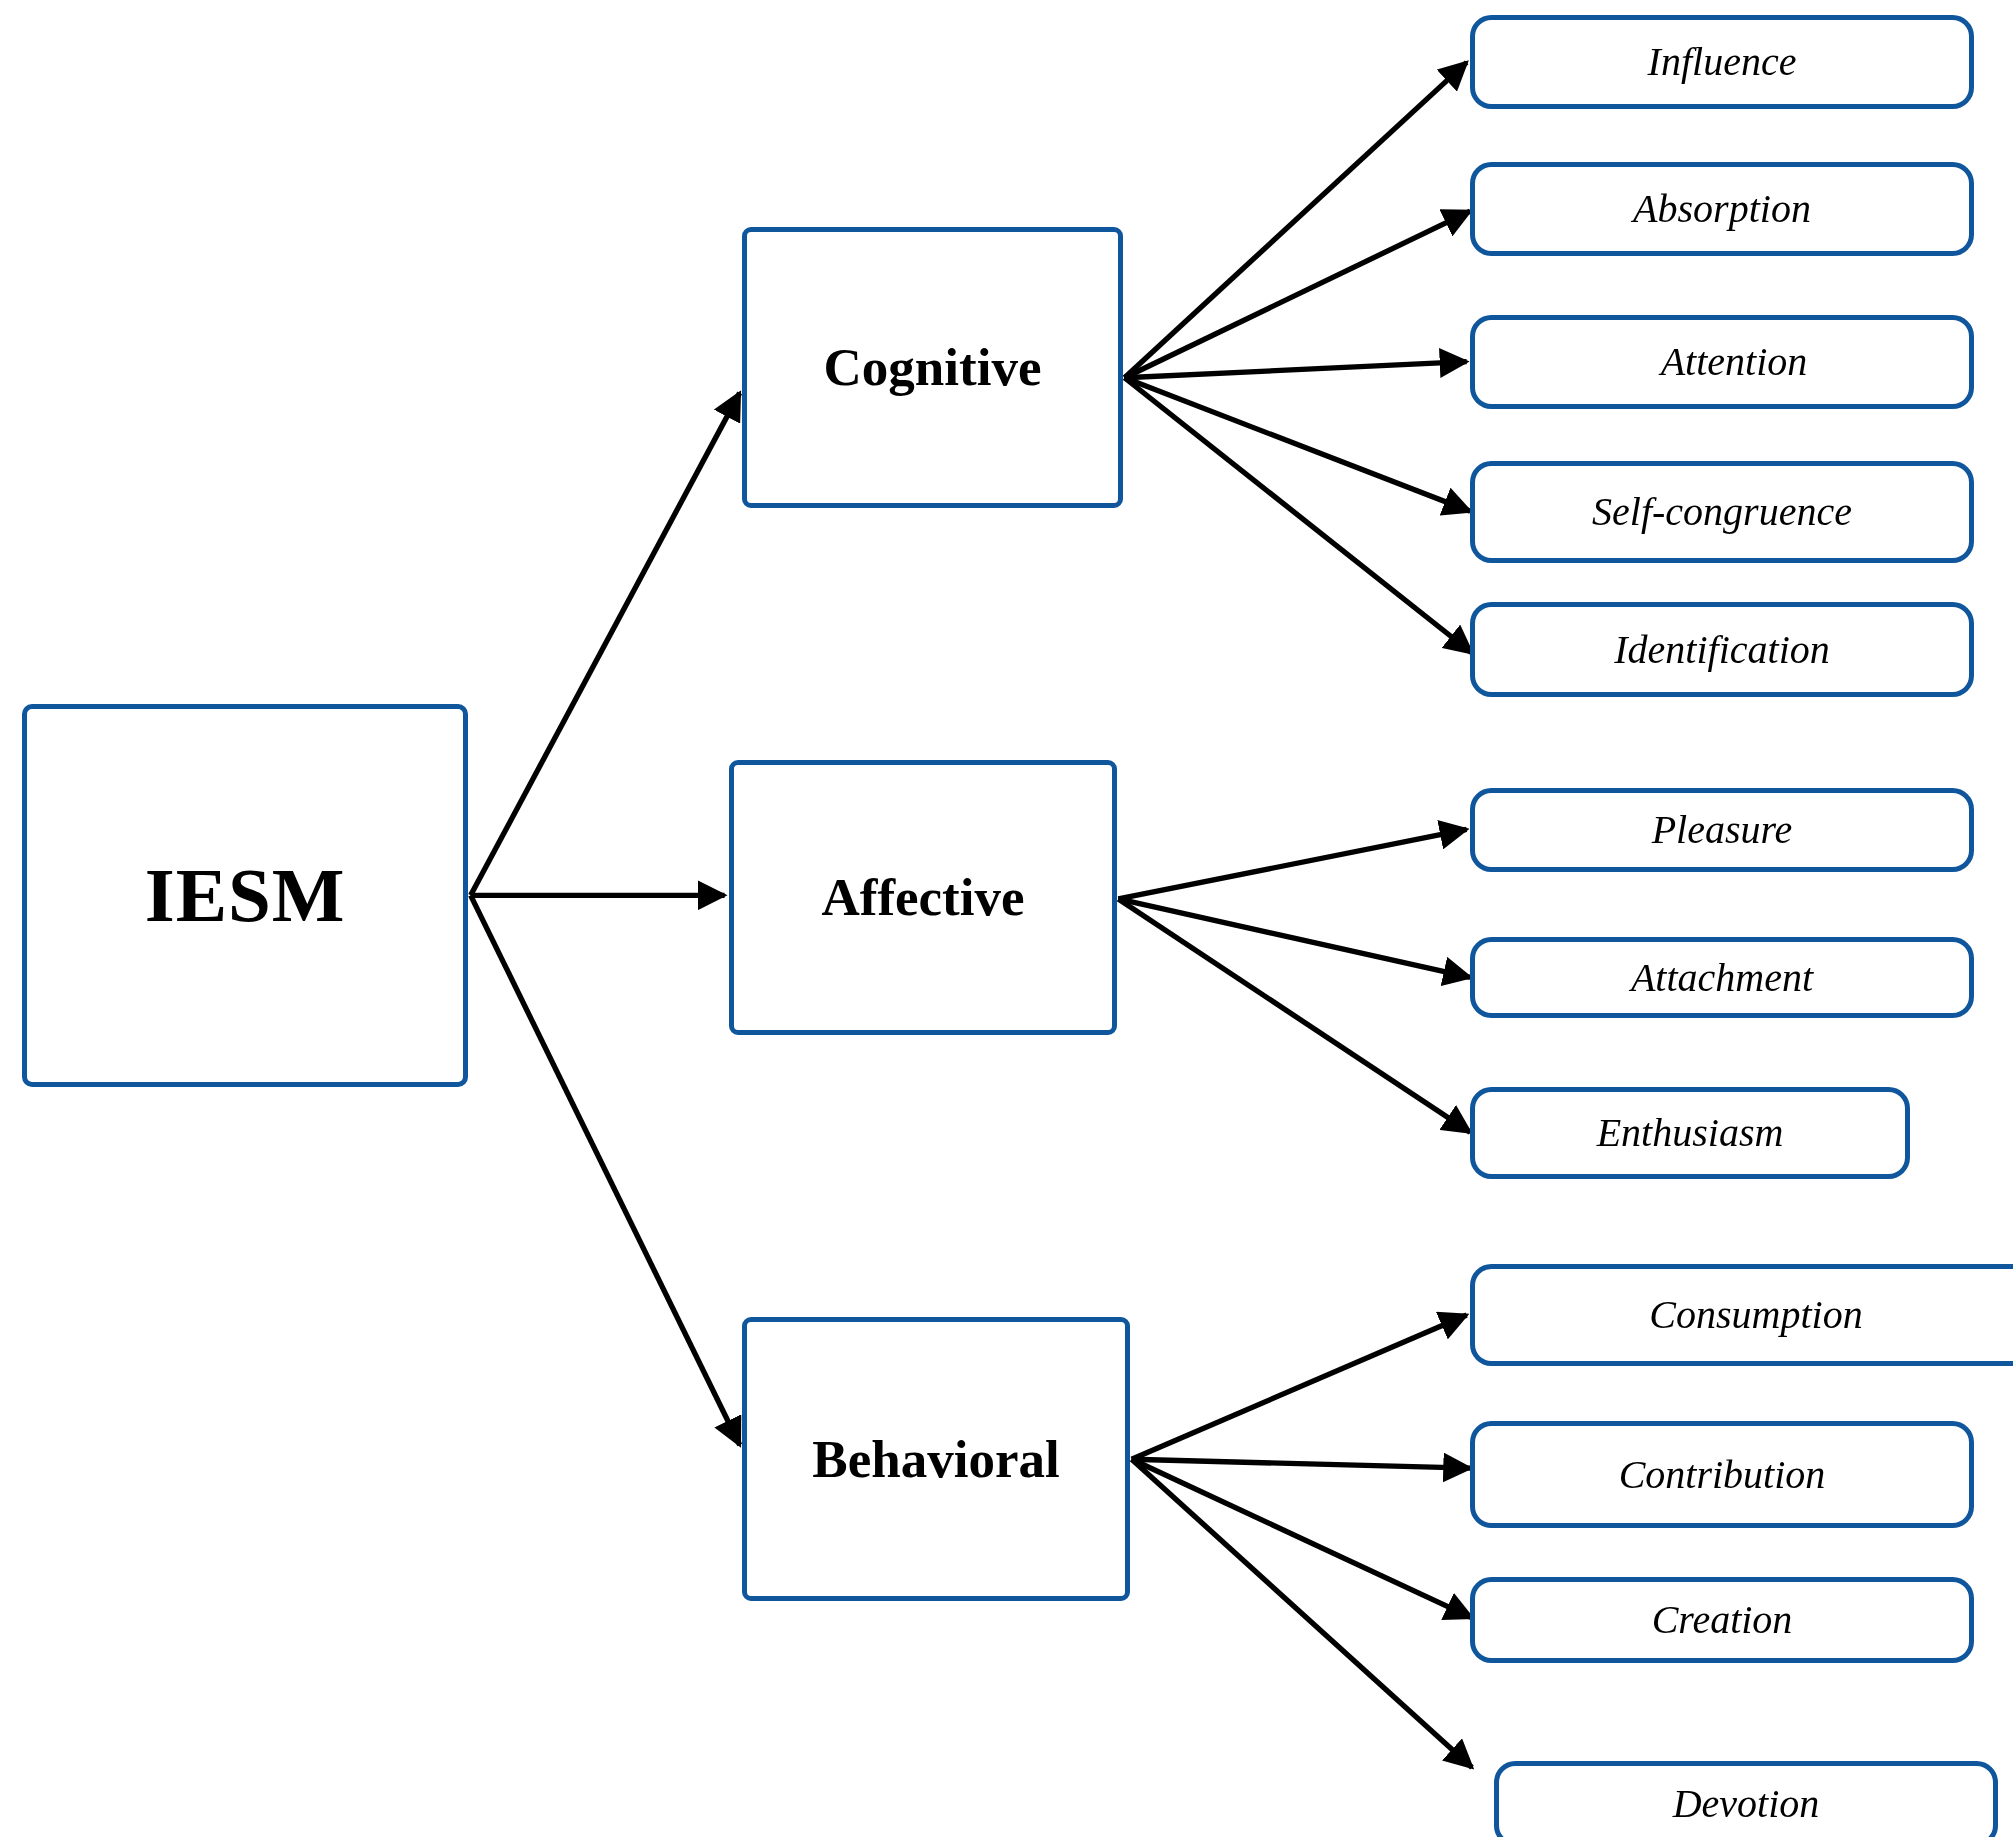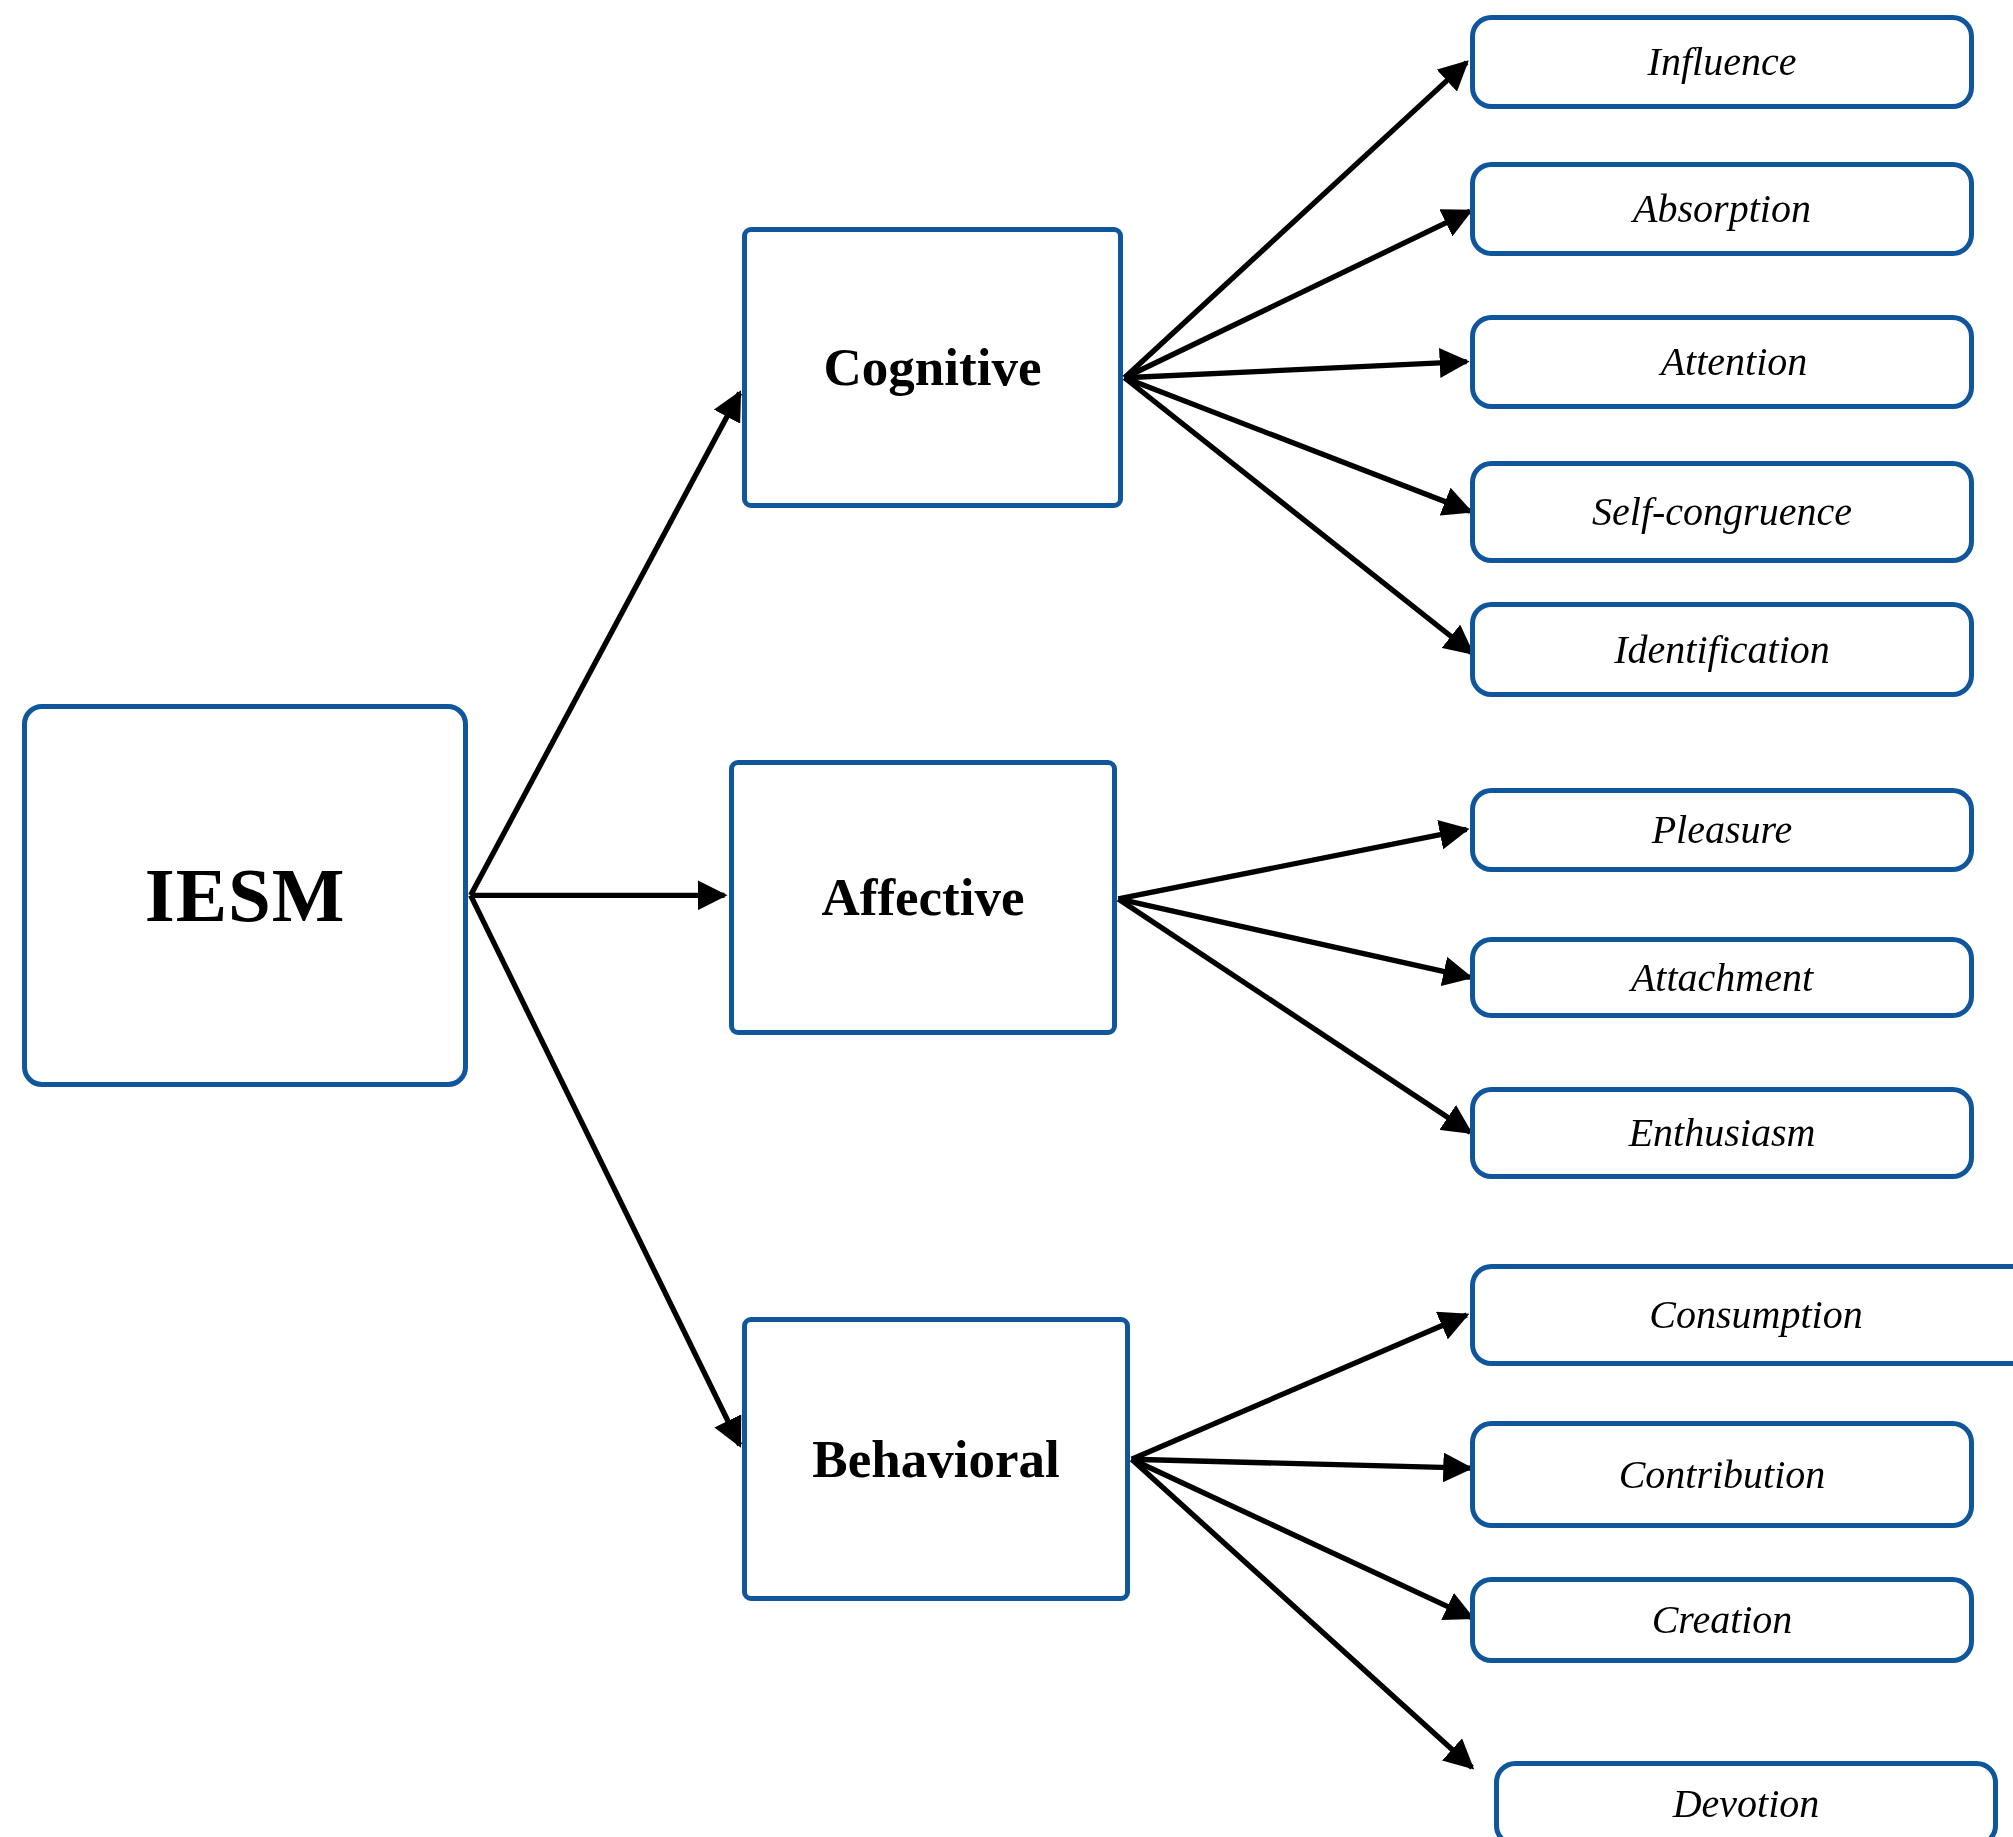--- a/index.html
+++ b/index.html
@@ -21,21 +21,21 @@
   .box{
     position:absolute;
     box-sizing:border-box;
     border:5.3px solid var(--blue);
     background:var(--bg);
     display:flex;align-items:center;justify-content:center;
     color:var(--ink);
     text-align:center;
     line-height:1;
   }
-  .root{border-radius:20px;font-size:77px;font-weight:bold;letter-spacing:0.9px;}
+  .root{border-radius:10px;font-size:77px;font-weight:bold;letter-spacing:0.9px;}
   .category{border-radius:9px;font-size:53px;font-weight:bold;}
   .leaf{border-radius:21.4px;font-size:40px;font-style:italic;}
 </style>
 </head>
 <body>
 
 <div class="canvas">
 
   <svg class="arrows" viewBox="0 0 2259 2062" xmlns="http://www.w3.org/2000/svg">
     <defs>
@@ -71,21 +71,21 @@
   <div class="box category" style="left:742px;top:1317px;width:388px;height:284px;">Behavioral</div>
 
   <div class="box leaf" style="left:1470px;top:15px;width:504px;height:94px;">Influence</div>
   <div class="box leaf" style="left:1470px;top:162px;width:504px;height:94px;">Absorption</div>
   <div class="box leaf" style="left:1470px;top:315px;width:504px;height:94px;padding-left:24px;">Attention</div>
   <div class="box leaf" style="left:1470px;top:461px;width:504px;height:102px;">Self-congruence</div>
   <div class="box leaf" style="left:1470px;top:602px;width:504px;height:95px;">Identification</div>
 
   <div class="box leaf" style="left:1470px;top:788px;width:504px;height:84px;">Pleasure</div>
   <div class="box leaf" style="left:1470px;top:937px;width:504px;height:81px;">Attachment</div>
-  <div class="box leaf" style="left:1470px;top:1087px;width:504px;height:92px;">Enthusiasm</div>
+  <div class="box leaf" style="left:1470px;top:1087px;width:440px;height:92px;">Enthusiasm</div>
 
   <div class="box leaf" style="left:1470px;top:1264px;width:572px;height:102px;">Consumption</div>
   <div class="box leaf" style="left:1470px;top:1421px;width:504px;height:107px;">Contribution</div>
   <div class="box leaf" style="left:1470px;top:1577px;width:504px;height:86px;">Creation</div>
   <div class="box leaf" style="left:1494px;top:1729px;width:504px;height:86px;margin-top:32px;">Devotion</div>
 
 </div>
 
 
 </body></html>

